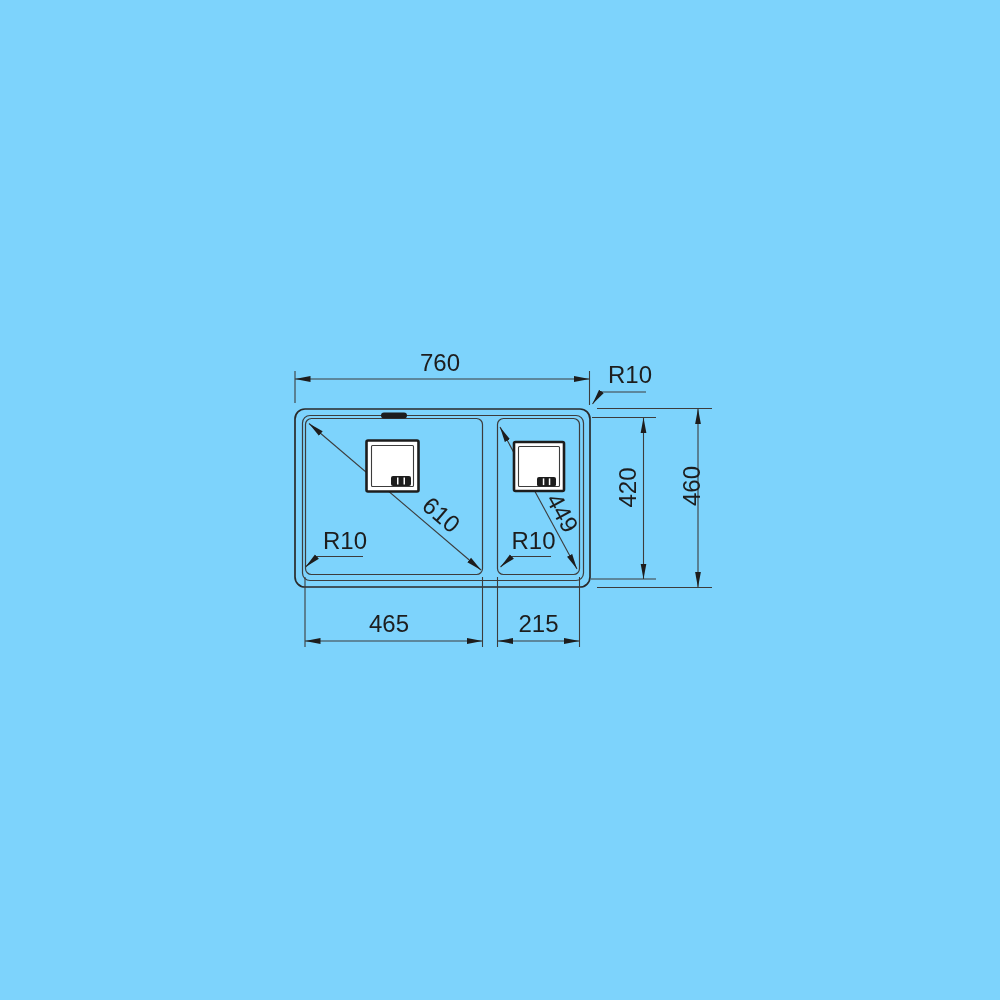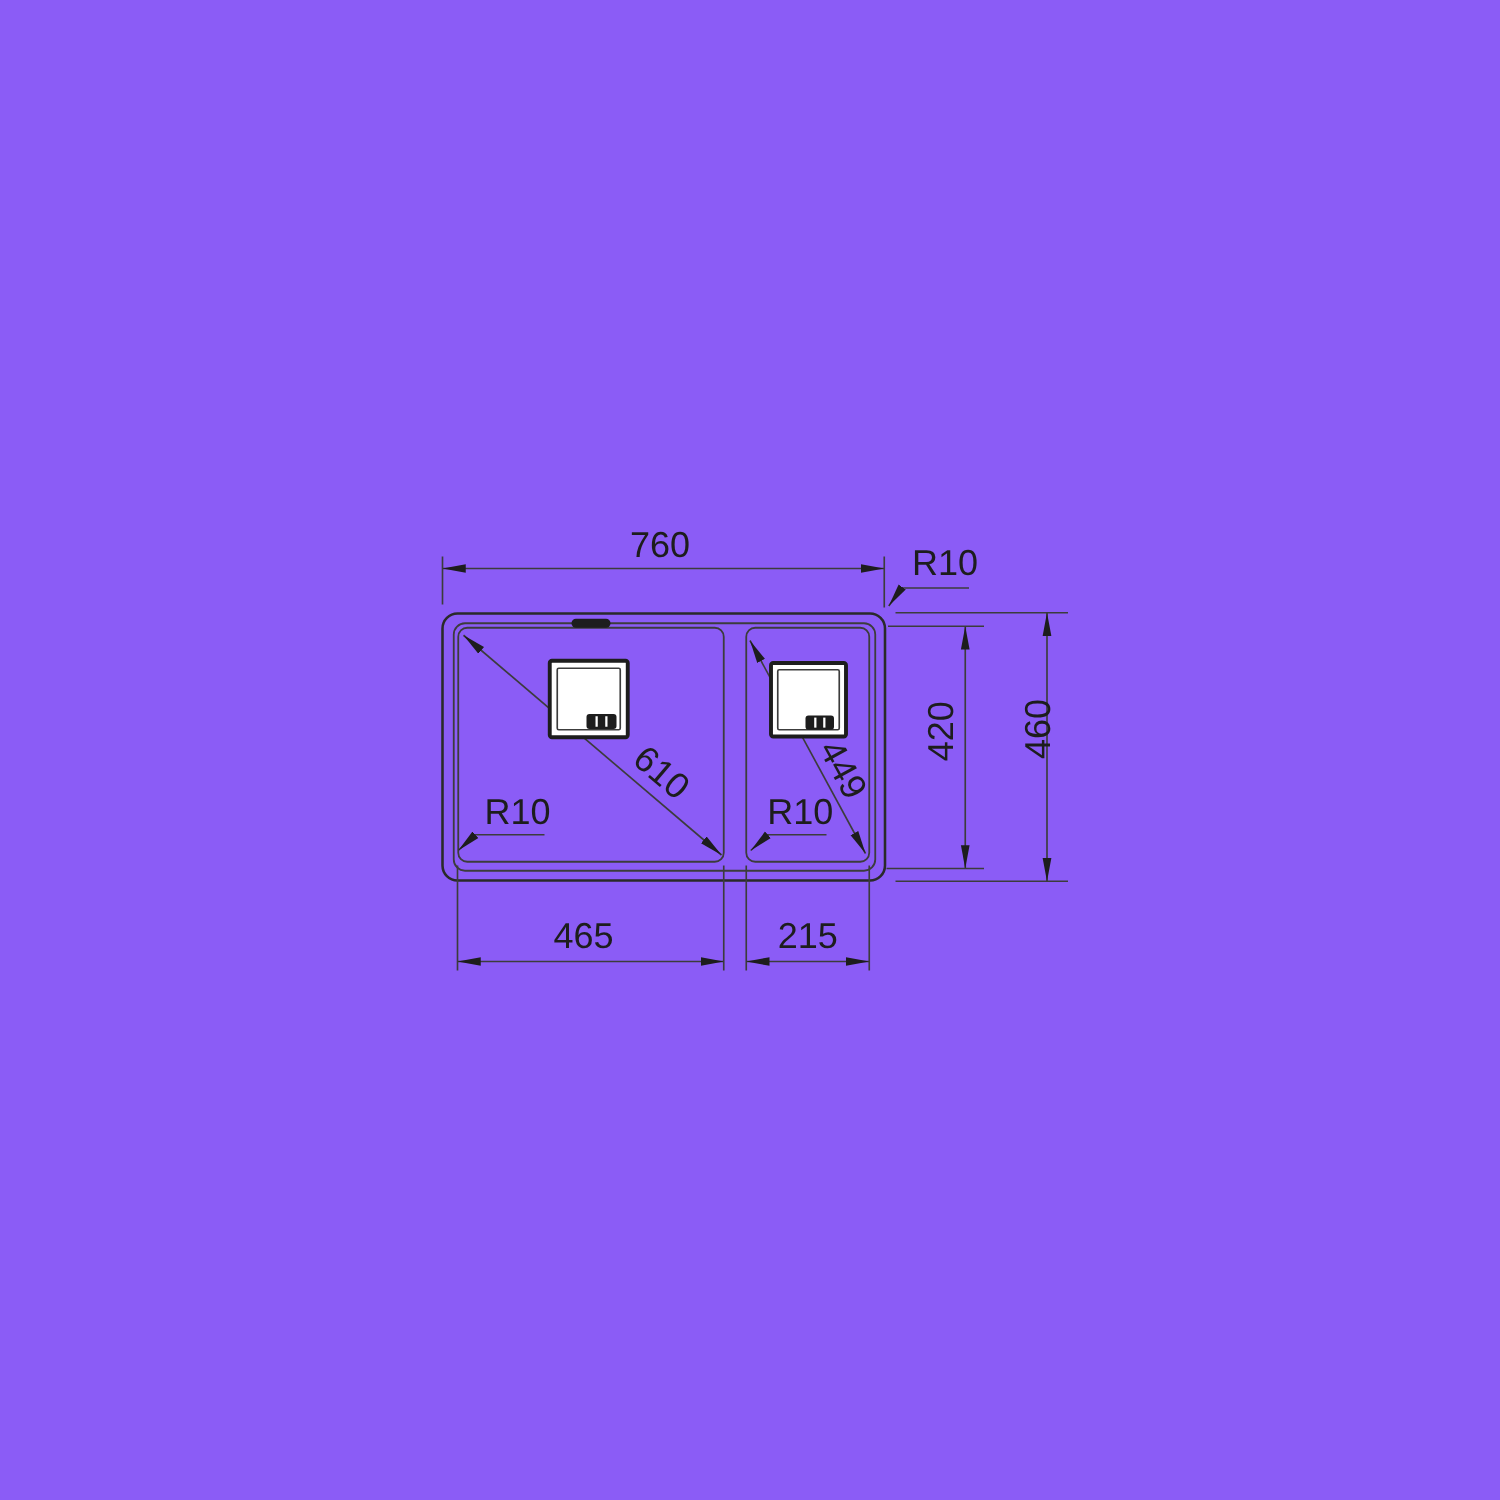--- a/index.html
+++ b/index.html
@@ -1,20 +1,20 @@
 <!DOCTYPE html>
 <html><head>
 <meta charset="utf-8">
 <style>
   html, body { margin: 0; padding: 0; background: #ffffff; }
   .page {
     position: relative;
     width: 1000px;
     height: 1000px;
-    background: #8b5cf6;
+    background: #7dd3fc;
     overflow: hidden;
   }
   svg { display: block; }
   .dim-text {
     font-family: "Liberation Sans", sans-serif;
     font-size: 24px;
     fill: #1d1d1d;
     stroke: none;
   }
   .thin  { stroke: #3c3c3c; stroke-width: 1.1; fill: none; }

